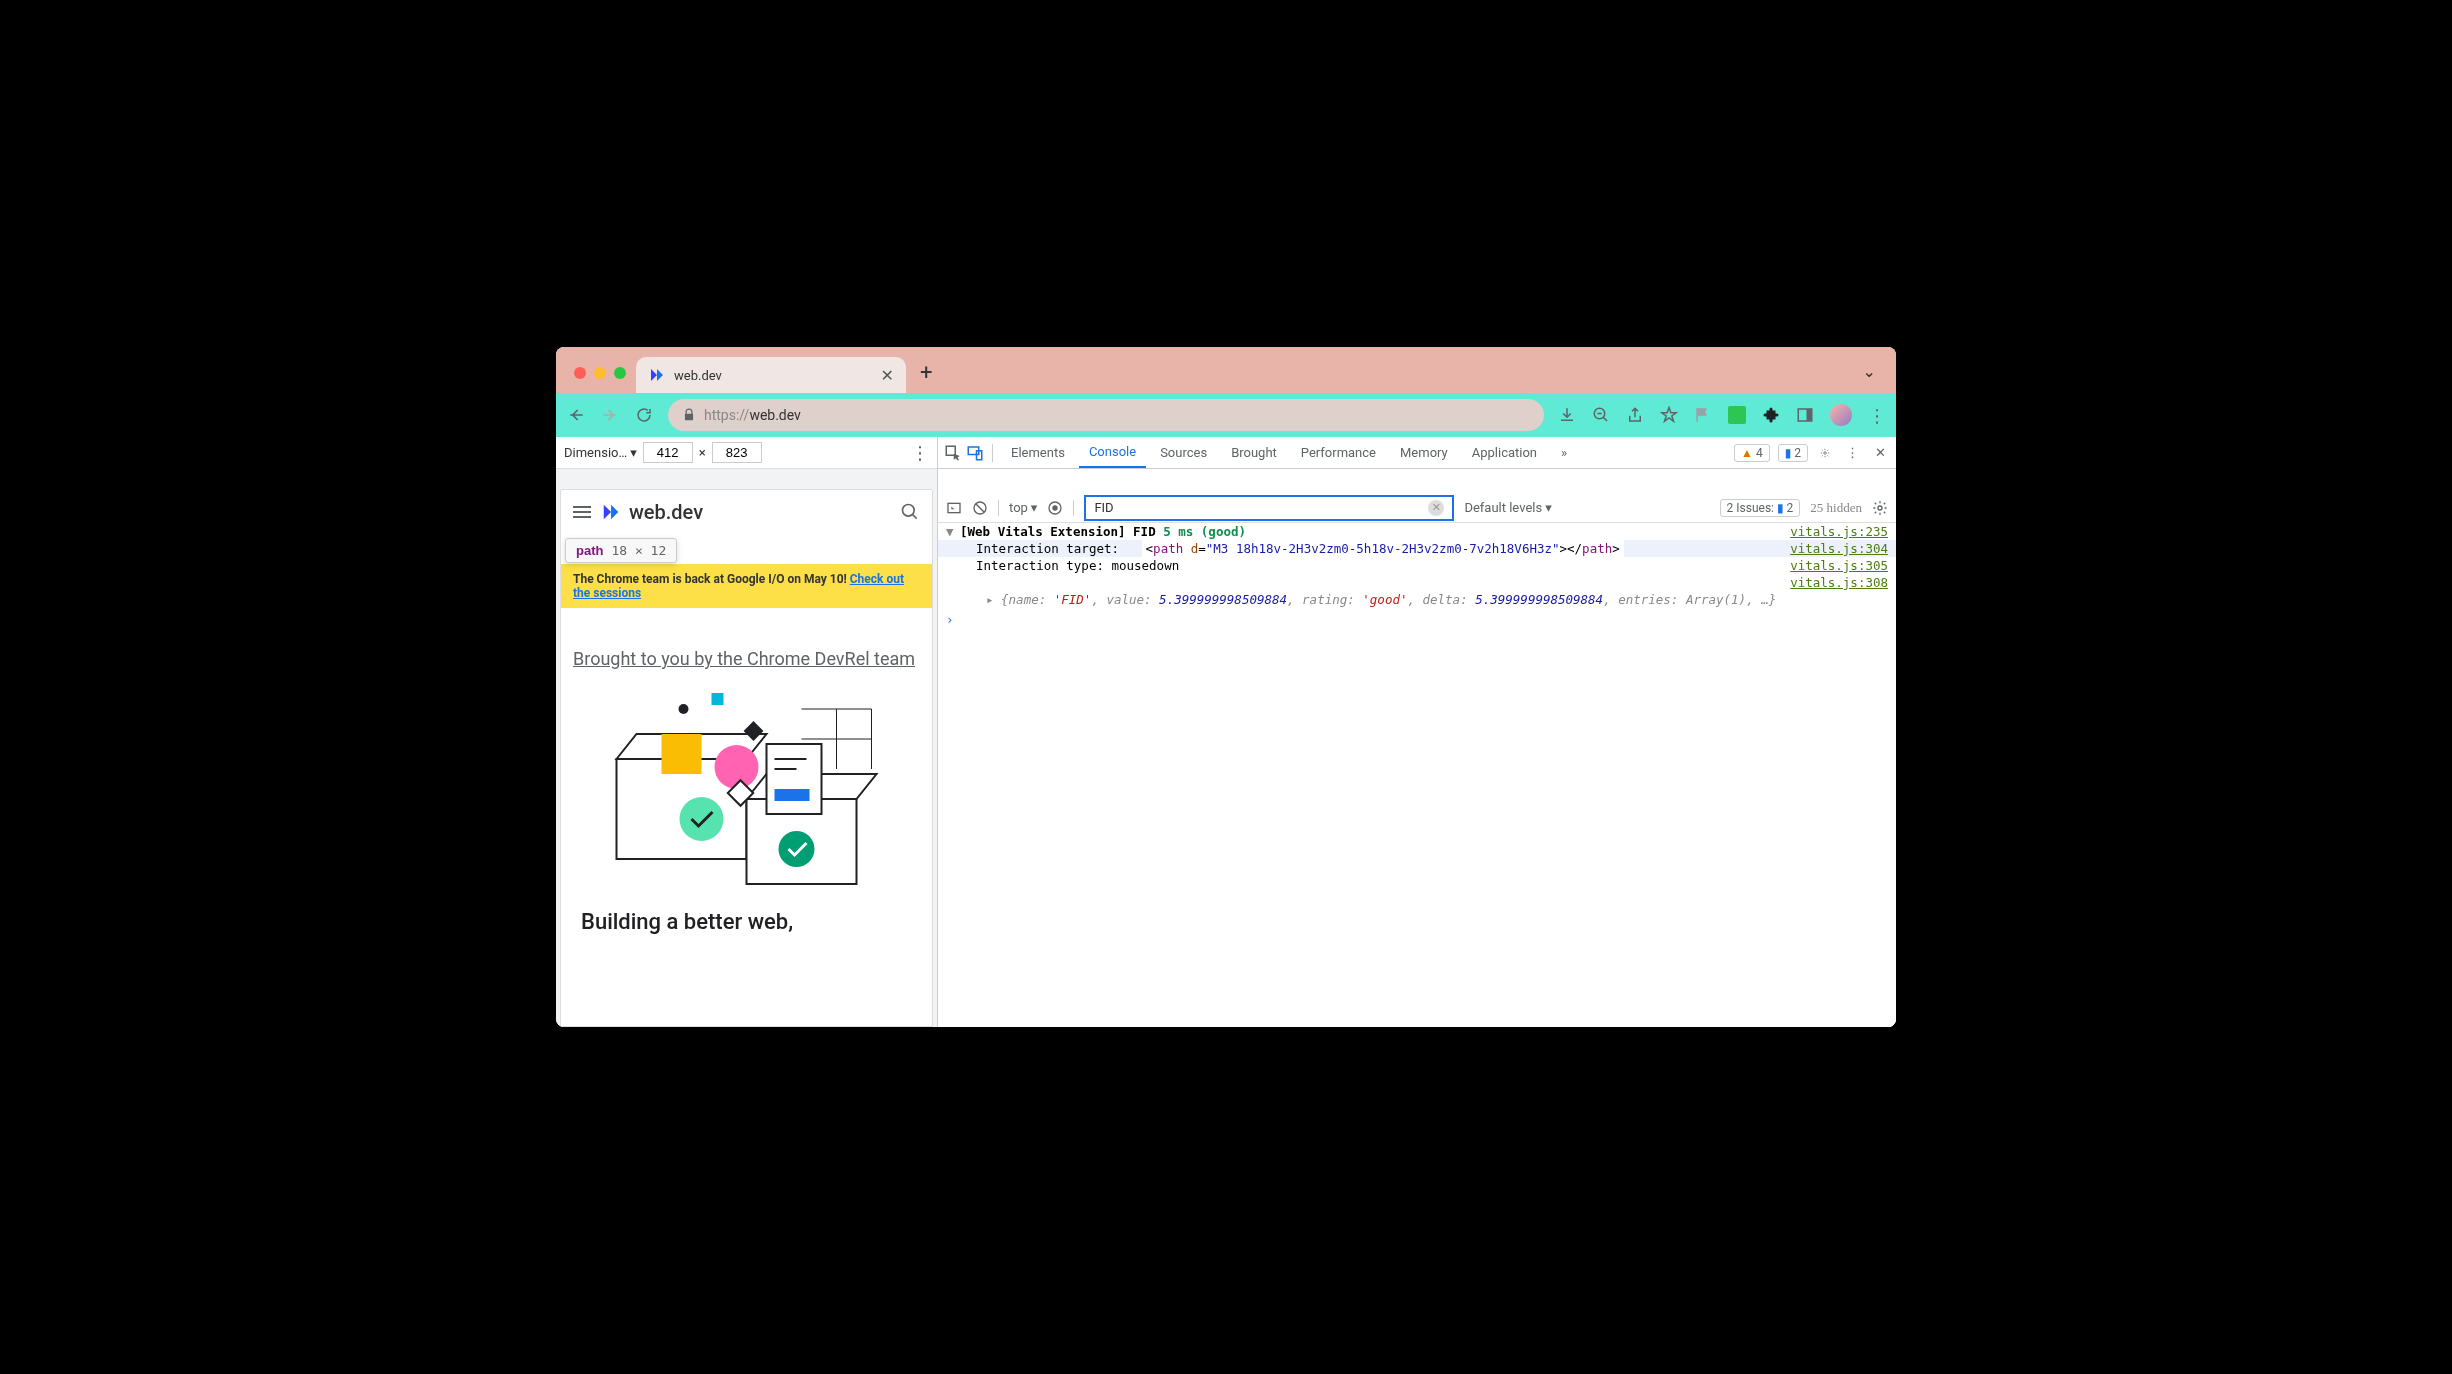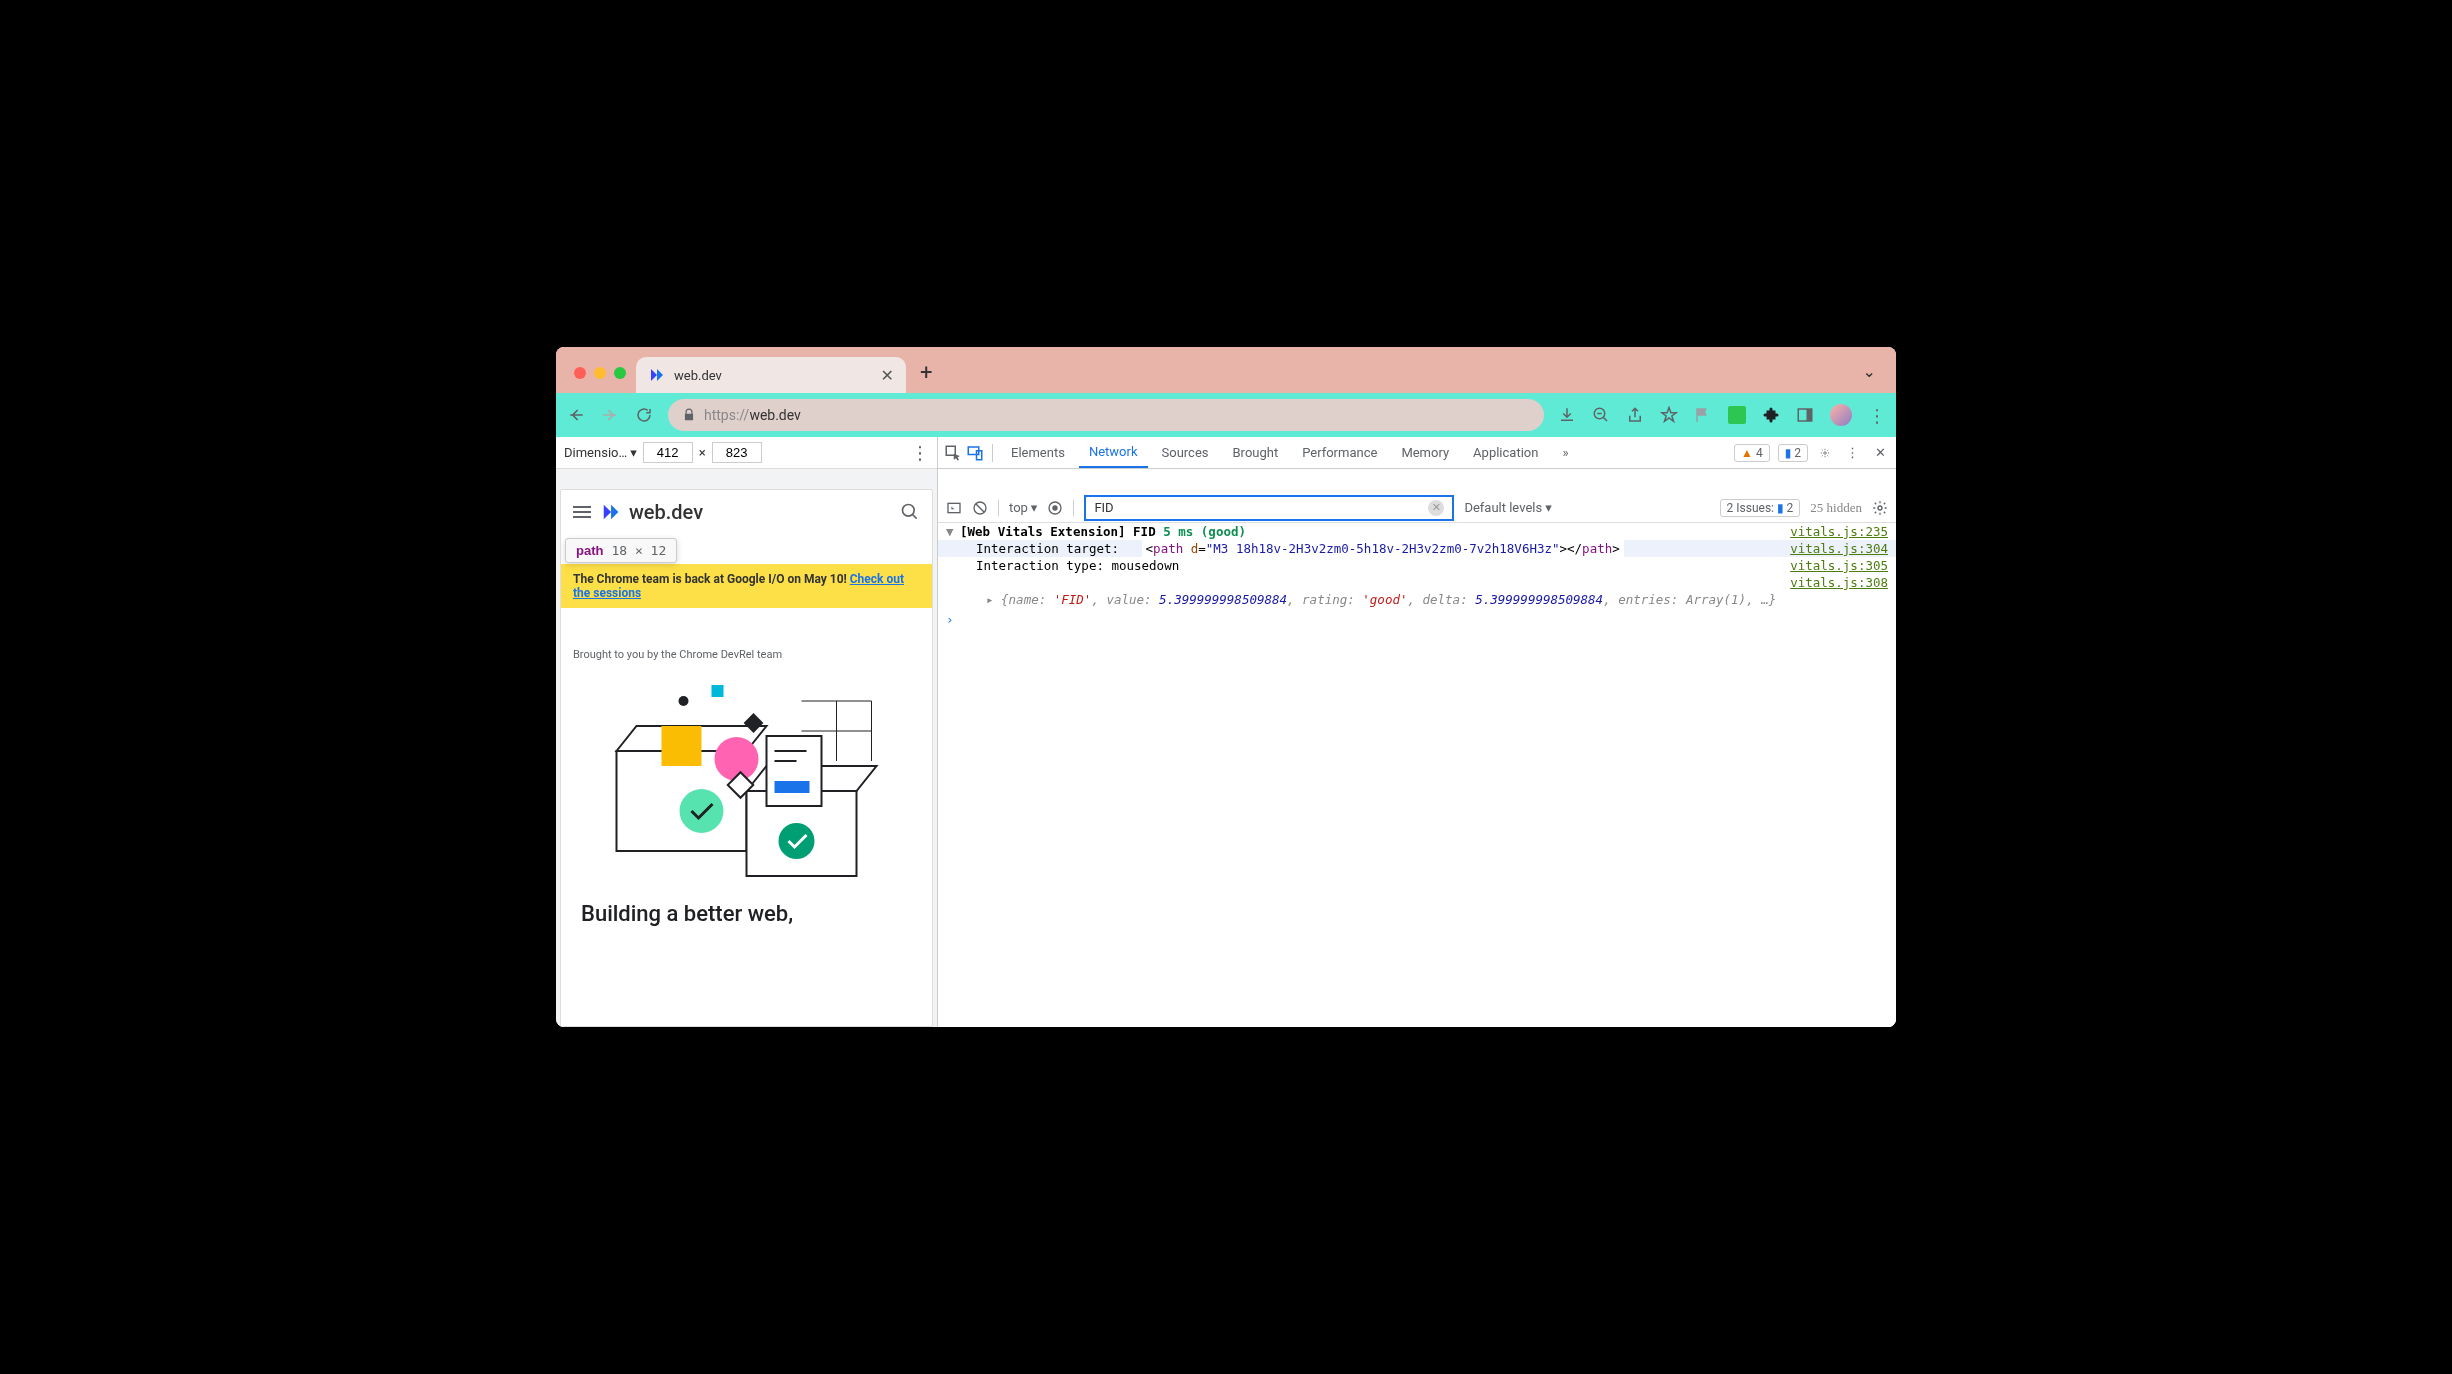--- a/index.html
+++ b/index.html
@@ -41,21 +41,21 @@
 .mini-header { display: flex; align-items: center; gap: 10px; padding: 10px 12px; }
 .hamburger { display: flex; flex-direction: column; gap: 3px; }
 .hamburger span { width: 18px; height: 2px; background: #5f6368; }
 .webdev-logo { display: flex; align-items: center; gap: 6px; font-size: 20px; font-weight: 500; color: #333; }
 .search-ico { margin-left: auto; color: #5f6368; }
 .tooltip { position: absolute; left: 4px; top: 48px; background: #f8f8f8; border: 1px solid #ccc; border-radius: 3px; padding: 4px 10px; font-size: 13px; box-shadow: 0 2px 6px rgba(0,0,0,0.15); display: flex; gap: 8px; align-items: center; font-family: monospace; }
 .tooltip .elname { color: #881280; font-weight: bold; font-family: -apple-system,sans-serif; }
 .tooltip .dims { color: #5f6368; }
 .banner { background: #fde047; padding: 8px 12px; font-size: 12px; color: #333; margin-top: 30px; font-weight: bold; }
 .banner a { color: #1a73e8; text-decoration: underline; }
-.hero-text { padding: 40px 12px 10px; font-size: 11px; color: #5f6368; }
+.hero-text { padding: 40px 12px 10px; font-size: 18px; color: #5f6368; text-decoration: underline; }
 .hero-illus { height: 200px; margin: 10px 20px; position: relative; }
 .hero-h1 { padding: 10px 20px; font-size: 22px; font-weight: 500; color: #202124; }
 
 
 .devtools { flex: 1; display: flex; flex-direction: column; background: #fff; }
 .dt-tabs { height: 32px; border-bottom: 1px solid #ccc; display: flex; align-items: center; padding: 0 6px; gap: 4px; font-size: 13px; color: #5f6368; }
 .dt-tab { padding: 0 10px; height: 100%; display: flex; align-items: center; cursor: pointer; }
 .dt-tab.active { color: #1a73e8; border-bottom: 2px solid #1a73e8; }
 .dt-tabs-right { margin-left: auto; display: flex; align-items: center; gap: 8px; }
 .badge { border: 1px solid #ccc; border-radius: 3px; padding: 1px 6px; display: flex; align-items: center; gap: 3px; font-size: 12px; }
@@ -236,21 +236,21 @@
         <svg width="18" height="18" viewBox="0 0 24 24">
               <rect x="3" y="3" width="12" height="12" fill="none" stroke="#5f6368" stroke-width="2"></rect>
               <path fill="#5f6368" d="M13 13l8 3-3 2 2 3-2 1-2-3-3 2z"></path>
             </svg>
         <svg width="18" height="18" viewBox="0 0 24 24">
               <rect x="3" y="4" width="14" height="10" fill="none" stroke="#1a73e8" stroke-width="2"></rect>
               <rect x="14" y="9" width="7" height="12" fill="none" stroke="#1a73e8" stroke-width="2"></rect>
             </svg>
         <span style="border-left:1px solid #ccc;height:18px;margin:0 4px"></span>
         <div class="dt-tab">Elements</div>
-        <div class="dt-tab active">Network</div>
+        <div class="dt-tab active">Console</div>
         <div class="dt-tab">Sources</div>
         <div class="dt-tab">Brought</div>
         <div class="dt-tab">Performance</div>
         <div class="dt-tab">Memory</div>
         <div class="dt-tab">Application</div>
         <div class="dt-tab">»</div>
         <div class="dt-tabs-right">
           <span class="badge">
                 <span class="warn-tri">▲</span>
                 <span>4</span>

